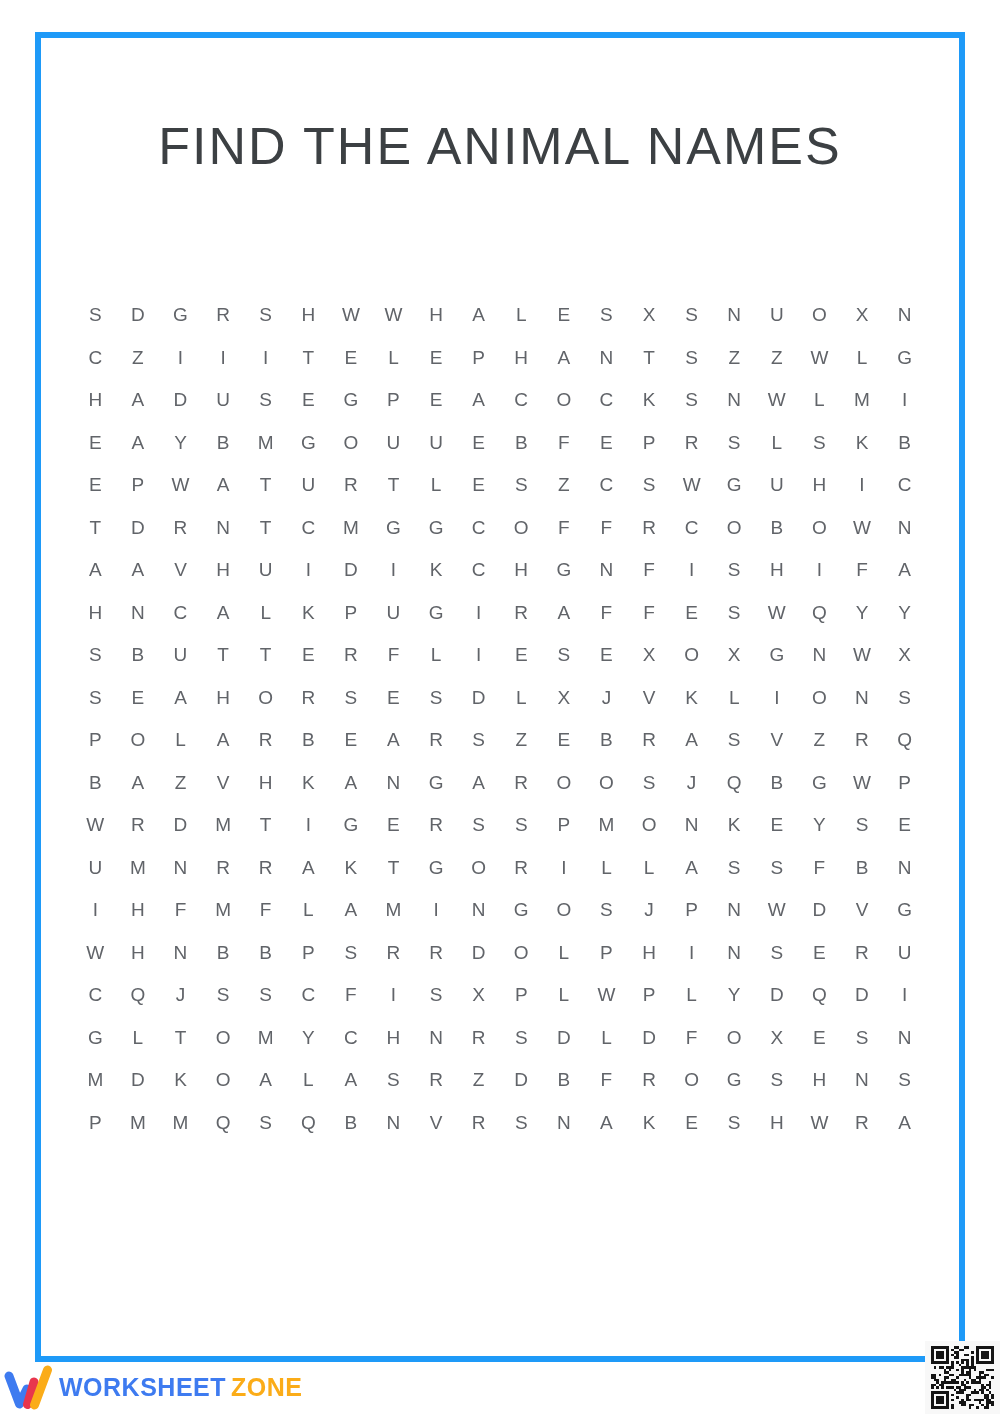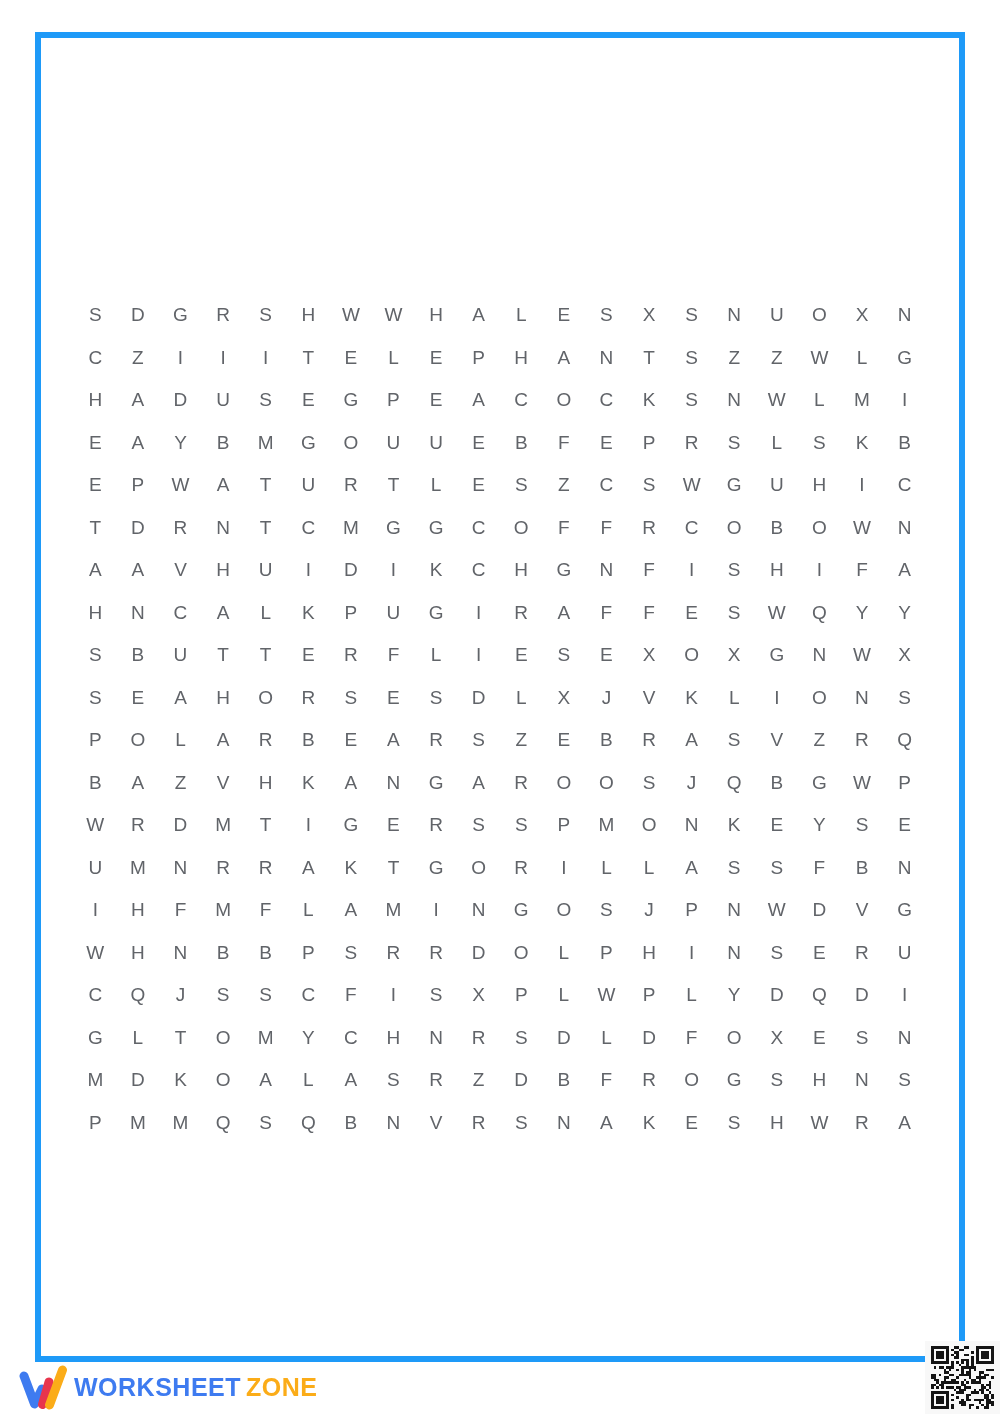--- a/index.html
+++ b/index.html
@@ -30,21 +30,21 @@
     grid-template-columns:repeat(20, 42.6px);
     grid-auto-rows:42.5px;
   }
   .cell {
     display:flex; align-items:center; justify-content:center;
     font-size:19px; font-weight:400;
     color:var(--letter, #616469);
   }
   .footer { position:absolute; left:0; bottom:0; width:1000px; height:56px; }
   .logo {
-    position:absolute; left:19px; bottom:4px;
+    position:absolute; left:4px; bottom:4px;
     display:flex; align-items:center; gap:7px;
   }
   .logo-mark { width:48px; height:46px; display:inline-block; }
   .logo-mark svg { width:100%; height:100%; }
   .brand { font-size:25px; font-weight:700; letter-spacing:0.5px; white-space:nowrap; }
   .brand .p1 { color:var(--brand_blue, #3e7bf0); }
   .brand .p2 { color:var(--brand_orange, #fbac18); margin-left:5px; }
   .scan {
     position:absolute; right:84px; bottom:12px;
     font-size:26px; font-weight:400;
@@ -60,20 +60,21 @@
   }
   .qr svg { width:100%; height:100%; display:block; }
 </style>
 </head>
 <body>
 
 <div class="page">
 
   <div class="frame"></div>
 
+  <h1 class="title">FIND THE ANIMAL NAMES</h1>
 
   <div class="grid">
       <div class="cell">S</div>
       <div class="cell">D</div>
       <div class="cell">G</div>
       <div class="cell">R</div>
       <div class="cell">S</div>
       <div class="cell">H</div>
       <div class="cell">W</div>
       <div class="cell">W</div>

